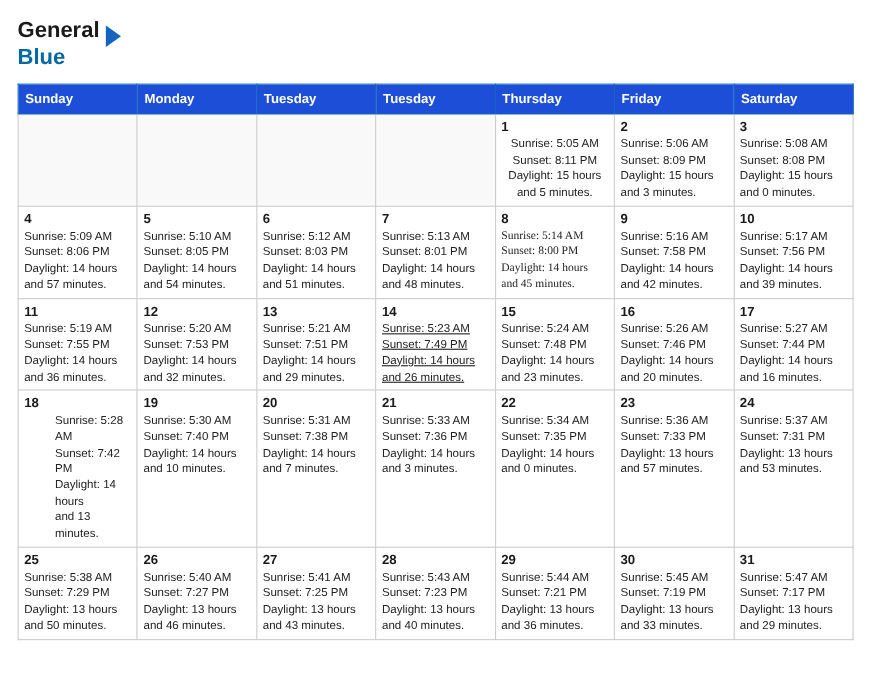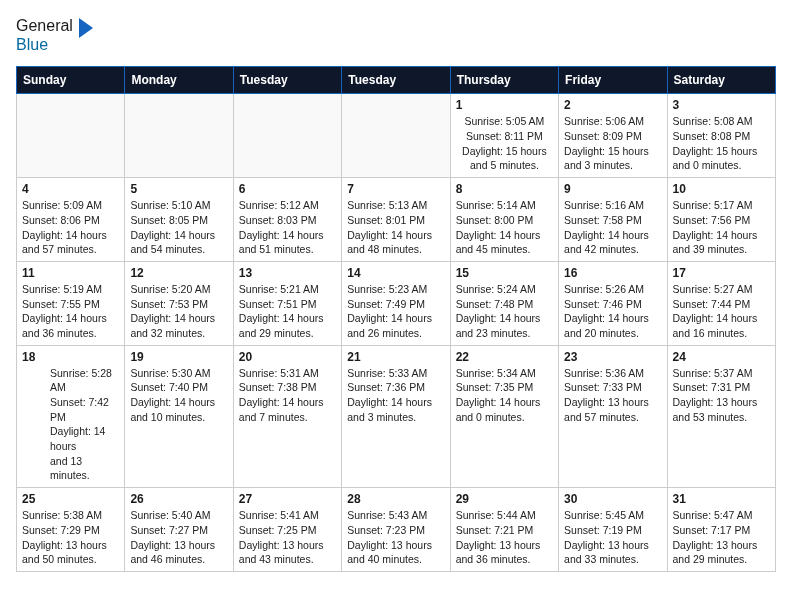--- a/index.html
+++ b/index.html
@@ -32,21 +32,21 @@
     .location {
       font-size: 15px;
       color: #444;
     }
     .calendar {
       width: 100%;
       border-collapse: collapse;
       font-size: 11px;
     }
     .calendar th {
-      background: #0f172a;
+      background: #1d4ed8;
       color: #fff;
       text-align: left;
       padding: 6px 6px;
       font-size: 12px;
       font-weight: bold;
       border: 1px solid #1565C0;
     }
     .calendar td {
       border: 1px solid #ccc;
       vertical-align: top;
@@ -69,21 +69,21 @@
       color: #222;
       font-size: 10.5px;
       line-height: 1.4;
     }
   </style>
 </head>
 <body>
 
 <div class="header">
   <div class="logo">
-      <div style="font-size: 16px; font-weight: normal; line-height: 1.2;"><span style="color:#1a1a1a;">General</span><br><span style="color:#0369a1;">Blue</span></div>
+      <div style="font-size: 20px; font-weight: bold; line-height: 1.2;"><span style="color:#1a1a1a;">General</span><br><span style="color:#0369a1;">Blue</span></div>
       <svg width="14" height="34" viewBox="0 0 14 34">
         <polygon points="0,0 14,10 0,20" fill="#1565C0"></polygon>
       </svg>
     </div>
   <div class="title-block">
     <div class="month-title"></div>
     <div class="location"></div>
   </div>
 </div>
 
@@ -151,21 +151,21 @@
         </td>
         <td>
           <span class="day-num">7</span>
           <div class="day-info" style="white-space: pre-line;">Sunrise: 5:13 AM
 Sunset: 8:01 PM
 Daylight: 14 hours
 and 48 minutes.</div>
         </td>
         <td>
           <span class="day-num">8</span>
-          <div class="day-info" style="white-space: pre-line;">Sunrise: 5:14 AM
+          <div class="day-info" style="white-space: pre-line; font-family: Liberation Serif, serif;">Sunrise: 5:14 AM
 Sunset: 8:00 PM
 Daylight: 14 hours
 and 45 minutes.</div>
         </td>
         <td>
           <span class="day-num">9</span>
           <div class="day-info" style="white-space: pre-line;">Sunrise: 5:16 AM
 Sunset: 7:58 PM
 Daylight: 14 hours
 and 42 minutes.</div>
@@ -195,21 +195,21 @@
         </td>
         <td>
           <span class="day-num">13</span>
           <div class="day-info" style="white-space: pre-line;">Sunrise: 5:21 AM
 Sunset: 7:51 PM
 Daylight: 14 hours
 and 29 minutes.</div>
         </td>
         <td>
           <span class="day-num">14</span>
-          <div class="day-info" style="white-space: pre-line;">Sunrise: 5:23 AM
+          <div class="day-info" style="white-space: pre-line; text-decoration: underline;">Sunrise: 5:23 AM
 Sunset: 7:49 PM
 Daylight: 14 hours
 and 26 minutes.</div>
         </td>
         <td>
           <span class="day-num">15</span>
           <div class="day-info" style="white-space: pre-line;">Sunrise: 5:24 AM
 Sunset: 7:48 PM
 Daylight: 14 hours
 and 23 minutes.</div>

